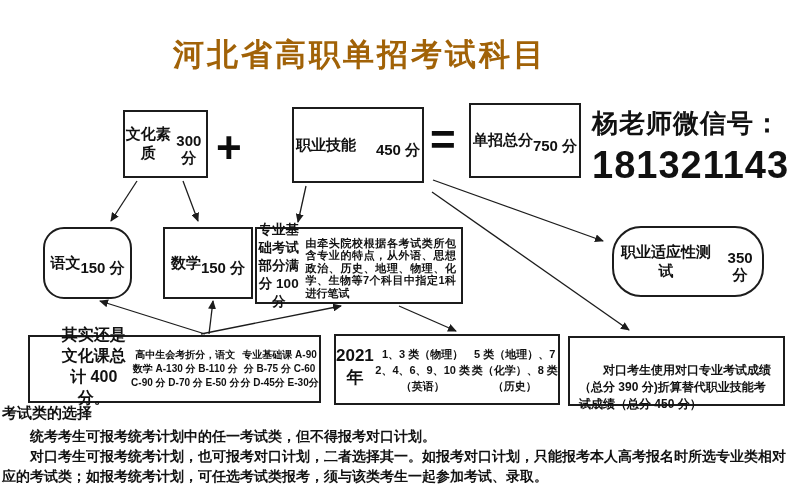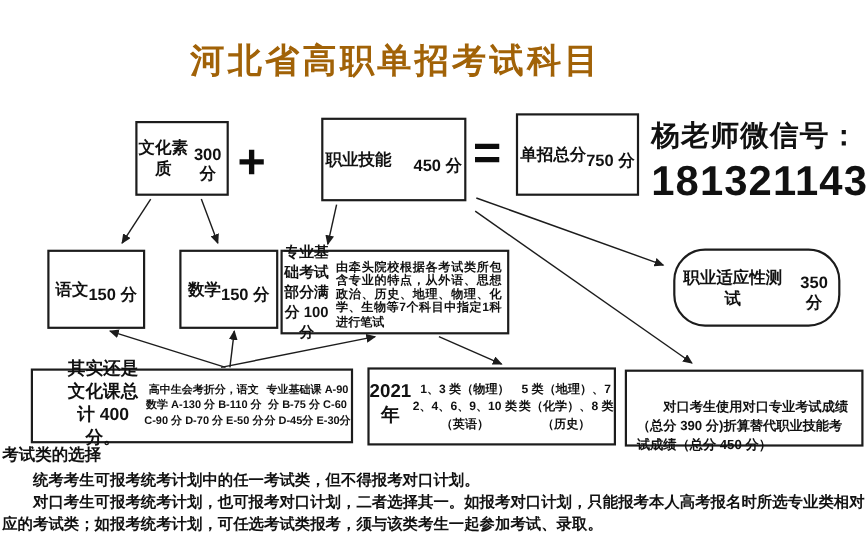--- a/index.html
+++ b/index.html
@@ -14,21 +14,21 @@
   }
   .box{
     position:absolute;border:2px solid #1c1c1c;background:#ffffff;box-sizing:border-box;
     display:flex;align-items:center;justify-content:center;text-align:center;
   }
   .bt{font-size:15px;font-weight:700;}
   .bs{font-size:15px;font-weight:700;margin-top:11px;}
   .b-culture{left:123px;top:110px;width:85px;height:68px;}
   .b-skill{left:292px;top:107px;width:132px;height:76px;gap:20px;}
   .b-total{left:469px;top:103px;width:112px;height:75px;}
-  .b-chinese{left:43px;top:227px;width:89px;height:72px;}
+  .b-chinese{left:43px;top:227px;width:89px;height:72px;border-radius:21px;}
   .b-math{left:163px;top:227px;width:90px;height:72px;}
   .b-prof{left:255px;top:227px;width:208px;height:77px;justify-content:center;padding-top:5px;}
   .bt-sm{font-size:13.5px;font-weight:800;margin-bottom:5px;}
   .desc{font-size:11px;font-weight:600;line-height:12.5px;text-align:justify;padding:0 5px;}
   .b-aptitude{left:612px;top:226px;width:152px;height:71px;border-radius:29px;}
   .b-ctotal{left:28px;top:335px;width:293px;height:68px;padding-left:27px;}
   .bt-lg{font-size:16px;font-weight:800;margin-bottom:5px;}
   .sub{font-size:10px;font-weight:700;line-height:14px;}
   .b-2021{left:334px;top:334px;width:226px;height:71px;}
   .bt-yr{font-size:17px;font-weight:700;margin-bottom:4px;}

